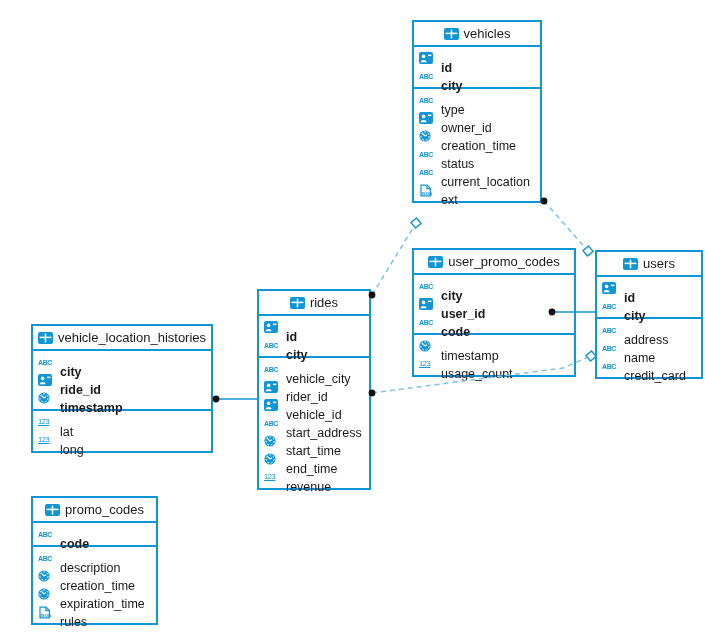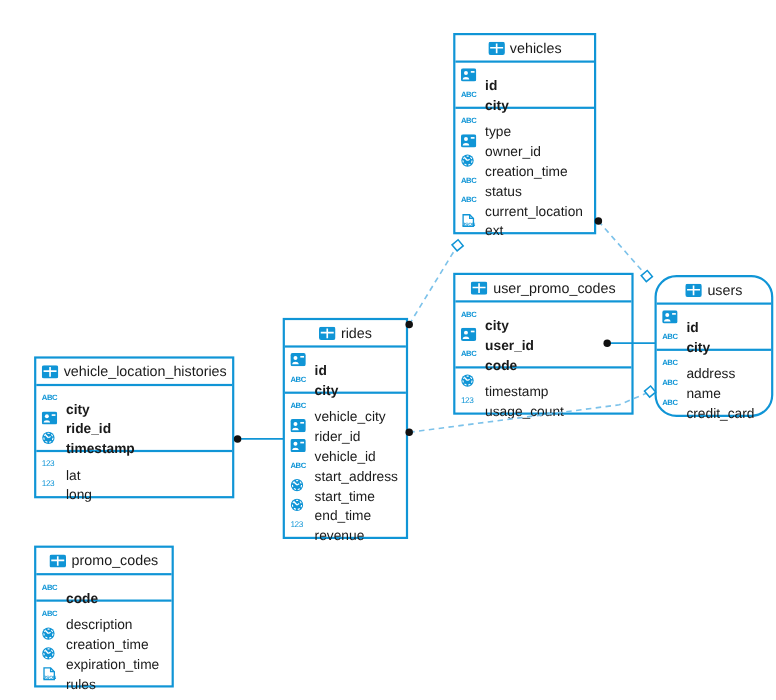--- a/index.html
+++ b/index.html
@@ -49,35 +49,35 @@
     justify-content: flex-start;
   }
   .icon svg { display: block; }
   .glyph-txt {
     font-size: 7px;
     font-weight: bold;
     color: var(--accent);
     letter-spacing: -0.4px;
     line-height: 1;
   }
-  .glyph-txt.num { font-weight: normal; font-size: 7.5px; }
+  .glyph-txt.num { font-weight: normal; font-size: 7.5px; text-decoration: underline; }
   .lbl { line-height: 1; margin-top: 20px; }
   .tname { line-height: 1; }
   #rel-layer {
     position: absolute;
     left: 0; top: 0;
     z-index: 2;
     pointer-events: none;
   }
 </style>
 </head>
 <body>
 
 <div id="canvas" style="--accent: #1095d6; width: 705px; height: 636px; background: rgb(255, 255, 255); color: rgb(26, 26, 26);">
-    <div class="tbl" style="left: 412px; top: 30px; width: 130px;">
+    <div class="tbl" style="left: 412px; top: 20px; width: 130px;">
       <div class="hd">
         <span class="icon" style="flex: 0 0 15px; width: 15px;">
           <svg width="15" height="12" viewBox="0 0 15 12">
             <rect x="0" y="0" width="15" height="12" rx="2" fill="#1095d6"></rect>
             <line x1="1.6" y1="5.4" x2="13.4" y2="5.4" stroke="#fff" stroke-width="1.5"></line>
             <line x1="7.5" y1="1.6" x2="7.5" y2="10.4" stroke="#fff" stroke-width="1.5"></line>
           </svg>
         </span>
         <span class="tname">vehicles</span>
       </div>
@@ -202,21 +202,21 @@
           <span class="lbl">timestamp</span>
         </div>
         <div class="row">
           <span class="icon">
             <span class="glyph-txt num">123</span>
           </span>
           <span class="lbl">usage_count</span>
         </div>
       </div>
     </div>
-    <div class="tbl" style="left: 595px; top: 250px; width: 108px; border-radius: 20px;">
+    <div class="tbl" style="left: 595px; top: 250px; width: 108px;">
       <div class="hd">
         <span class="icon" style="flex: 0 0 15px; width: 15px;">
           <svg width="15" height="12" viewBox="0 0 15 12">
             <rect x="0" y="0" width="15" height="12" rx="2" fill="#1095d6"></rect>
             <line x1="1.6" y1="5.4" x2="13.4" y2="5.4" stroke="#fff" stroke-width="1.5"></line>
             <line x1="7.5" y1="1.6" x2="7.5" y2="10.4" stroke="#fff" stroke-width="1.5"></line>
           </svg>
         </span>
         <span class="tname">users</span>
       </div>

